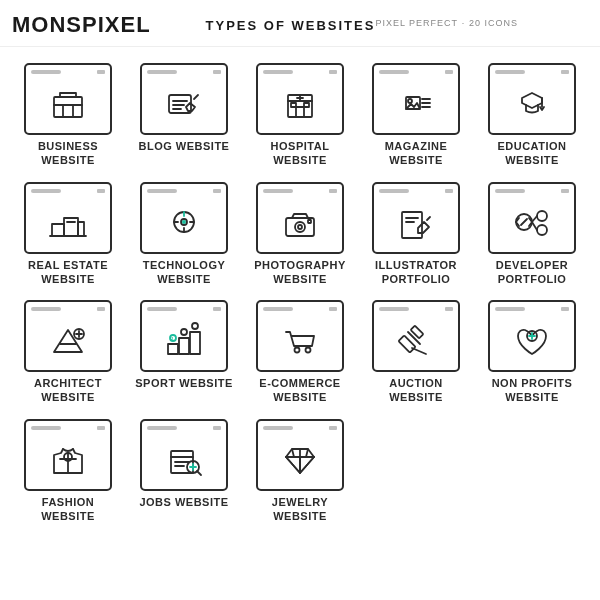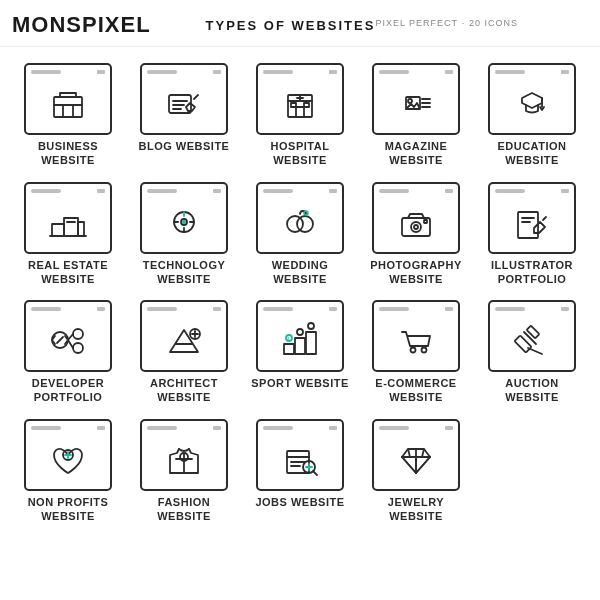--- a/index.html
+++ b/index.html
@@ -238,33 +238,20 @@
           <line class="stroke" x1="22" y1="28" x2="22" y2="32"></line>
           <line class="stroke" x1="12" y1="22" x2="16" y2="22"></line>
           <line class="stroke" x1="28" y1="22" x2="32" y2="22"></line>
           <circle cx="22" cy="22" r="2" fill="#1abc9c"></circle>
         </svg>
       </div>
     </div>
     <div class="icon-label">TECHNOLOGY WEBSITE</div>
   </div>
 
-  <div class="icon-cell">
-    <div class="icon-box">
-      <div class="icon-content">
-        <svg viewBox="0 0 44 44">
-          <circle class="stroke" cx="17" cy="24" r="8"></circle>
-          <circle class="stroke" cx="27" cy="24" r="8"></circle>
-          <path class="stroke" d="M22,14 C22,10 28,10 28,14"></path>
-          <circle cx="28" cy="13" r="2" fill="none" stroke="#1abc9c" stroke-width="1.5"></circle>
-        </svg>
-      </div>
-    </div>
-    <div class="icon-label">WEDDING WEBSITE</div>
-  </div>
 
   <div class="icon-cell">
     <div class="icon-box">
       <div class="icon-content">
         <svg viewBox="0 0 44 44">
           <rect class="stroke" x="8" y="18" width="28" height="18" rx="2"></rect>
           <path class="stroke" d="M14,18 L16,14 L28,14 L30,18"></path>
           <circle class="stroke" cx="22" cy="27" r="5"></circle>
           <circle class="stroke" cx="22" cy="27" r="2"></circle>
           <rect class="stroke" x="30" y="20" width="3" height="3" rx="0.5"></rect>

